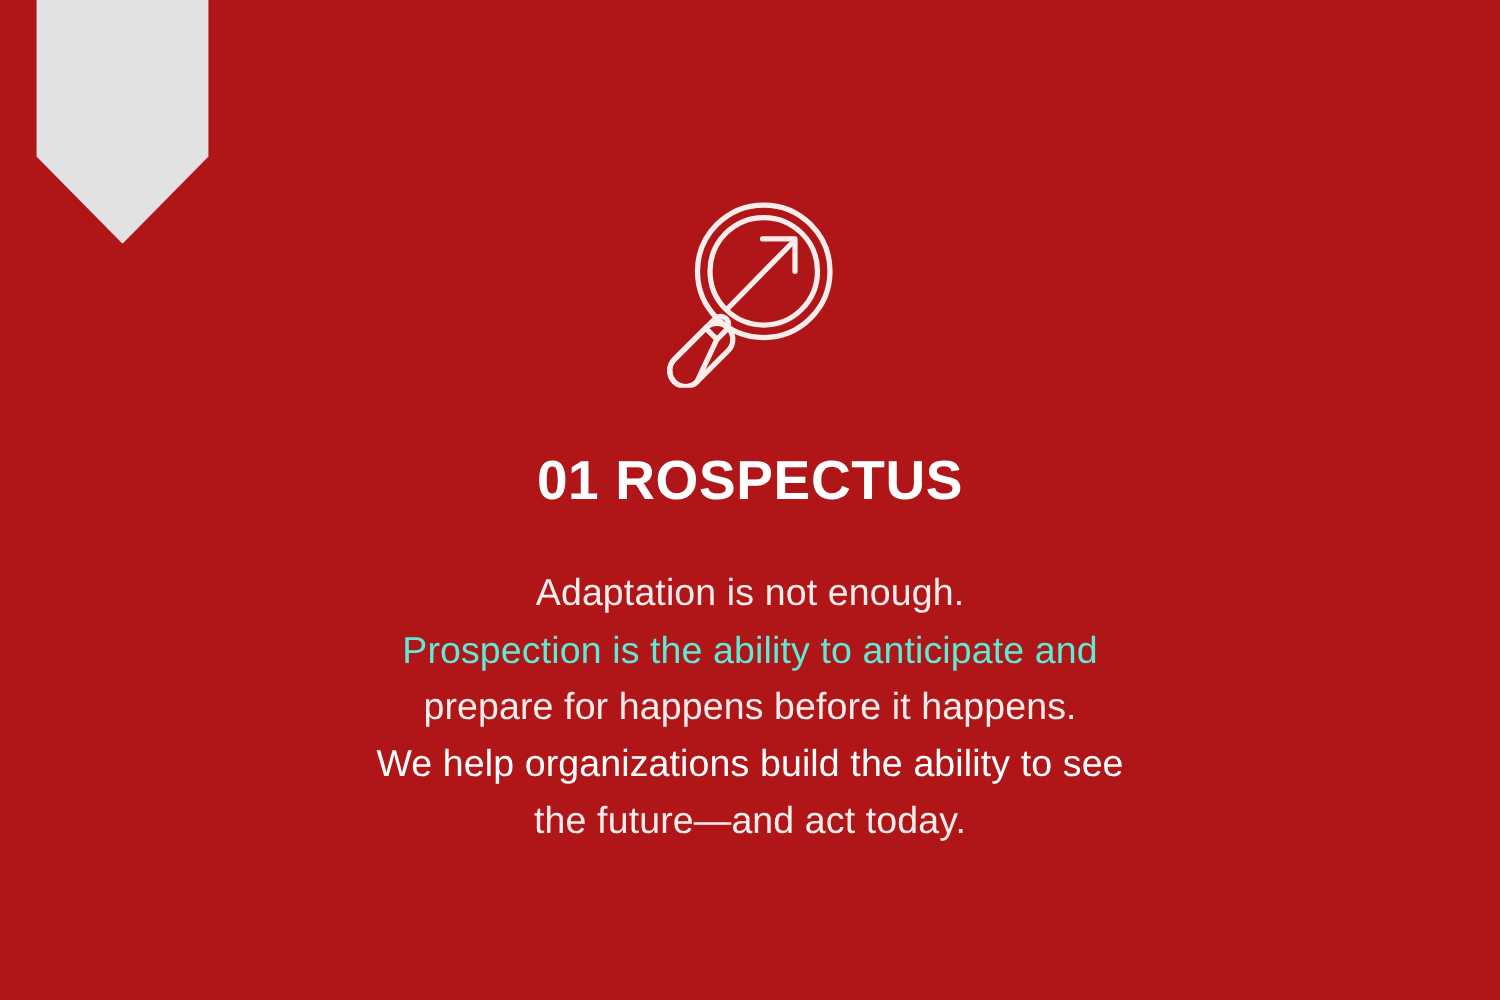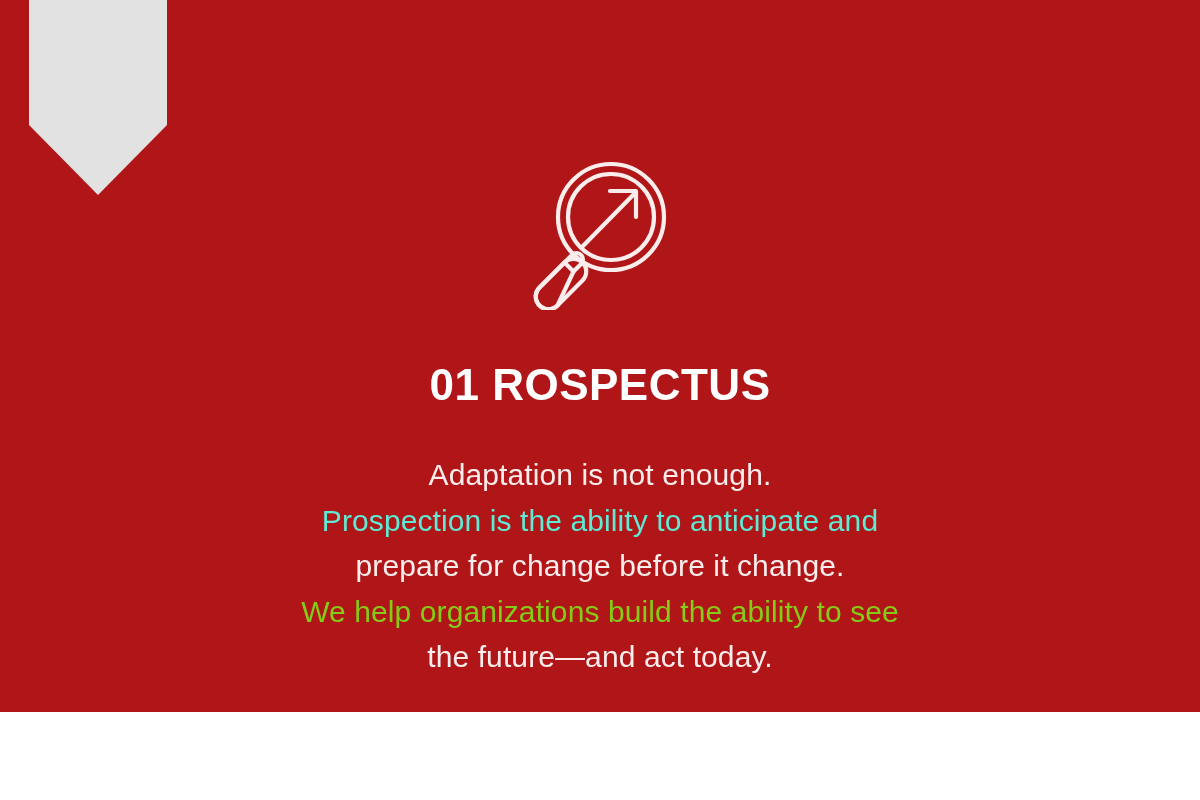--- a/index.html
+++ b/index.html
@@ -12,21 +12,21 @@
     width: 1200px;
     height: 800px;
     overflow: hidden;
     font-family: "Liberation Sans", sans-serif;
     background: #ffffff;
   }
 
   #slide {
     position: relative;
     width: 1200px;
-    height: 712px;
+    height: 800px;
     background: #B01517;
     overflow: hidden;
   }
 
   
   #bookmark-shape {
     position: absolute;
     left: 29px;
     top: -2px;
     width: 138px;
@@ -115,20 +115,20 @@
     </svg>
   </div>
 
   <div id="content">
 
     <h1 id="slide-title" style="color: rgb(255, 255, 255);">01 ROSPECTUS</h1>
 
     <div id="body-copy">
       <span class="body-line" style="color: rgb(251, 237, 236);">Adaptation is not enough.</span>
       <span class="body-line" style="color: #5eead4;">Prospection is the ability to anticipate and</span>
-      <span class="body-line" style="color: rgb(251, 237, 236);">prepare for change before it change.</span>
-      <span class="body-line" style="color: #84cc16;">We help organizations build the ability to see</span>
+      <span class="body-line" style="color: rgb(251, 237, 236);">prepare for happens before it happens.</span>
+      <span class="body-line" style="color: #ffffff;">We help organizations build the ability to see</span>
       <span class="body-line" style="color: rgb(251, 237, 236);">the future—and act today.</span>
     </div>
 
   </div>
 
 </div>
 
 </body></html>

